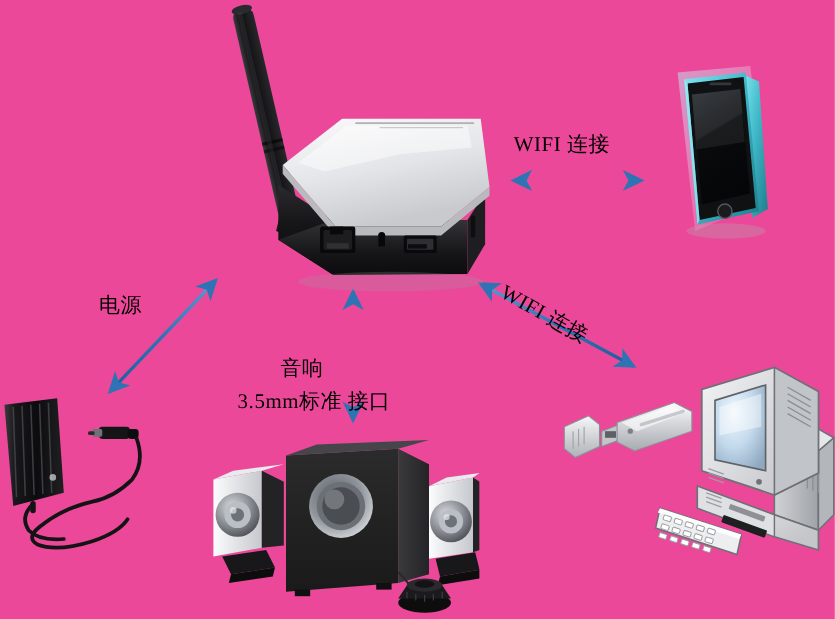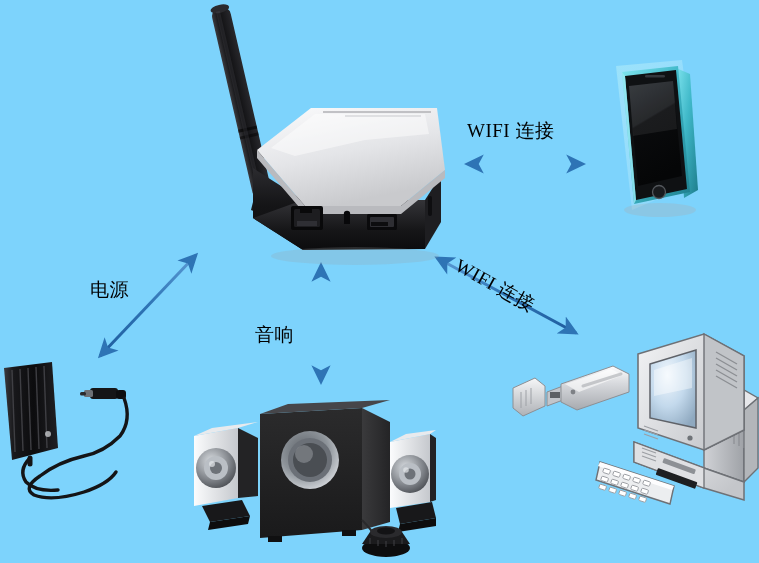--- a/index.html
+++ b/index.html
@@ -7,21 +7,21 @@
     padding: 0;
     background: #ffffff;
   }
   body {
     font-family: "Liberation Serif", "DejaVu Serif", serif;
   }
   #canvas {
     position: relative;
     width: 759px;
     height: 563px;
-    background: #7dd3fc;
+    background: #ec4899;
     overflow: hidden;
   }
   .node { position: absolute; }
   .arrow-layer {
     position: absolute;
     left: 0; top: 0;
     width: 759px; height: 563px;
     pointer-events: none;
   }
   .label {
@@ -30,21 +30,21 @@
     font-family: "Liberation Serif", "DejaVu Serif", serif;
     white-space: nowrap;
     letter-spacing: 0.5px;
   }
   .label-wifi1 { left: 467px; top: 118px; font-size: 19px; }
   .label-wifi2 {
     left: 463px; top: 253px; font-size: 19px;
     transform: rotate(29deg);
     transform-origin: left top;
   }
-  .label-power { left: 90px; top: 277px; font-size: 19px; }
+  .label-power { left: 90px; top: 265px; font-size: 19px; }
   .label-audio1 { left: 255px; top: 322px; font-size: 19px; }
   .label-audio2 { left: 216px; top: 352px; font-size: 19px; }
 </style>
 </head>
 <body>
 
 <div id="canvas">
 
   <svg class="arrow-layer" viewBox="0 0 759 563">
     <defs>
@@ -71,20 +71,21 @@
   </svg>
 
   <div class="label label-wifi1">WIFI  连接</div>
 
   <div class="label label-wifi2">WIFI  连接</div>
 
   <div class="label label-power">电源</div>
 
   <div class="label label-audio1">音响</div>
 
+  <div class="label label-audio2">3.5mm标准 接口</div>
 
   <div class="node" style="left:195px; top:0px; width:255px; height:270px;">
     <svg width="255" height="270" viewBox="0 0 255 270">
       <defs>
         <linearGradient id="antg" x1="0" y1="0" x2="1" y2="0">
           <stop offset="0%" stop-color="#3a3a3e"></stop>
           <stop offset="35%" stop-color="#101012"></stop>
           <stop offset="100%" stop-color="#28282c"></stop>
         </linearGradient>
         <linearGradient id="rtop" x1="0" y1="0" x2="0.4" y2="1">

